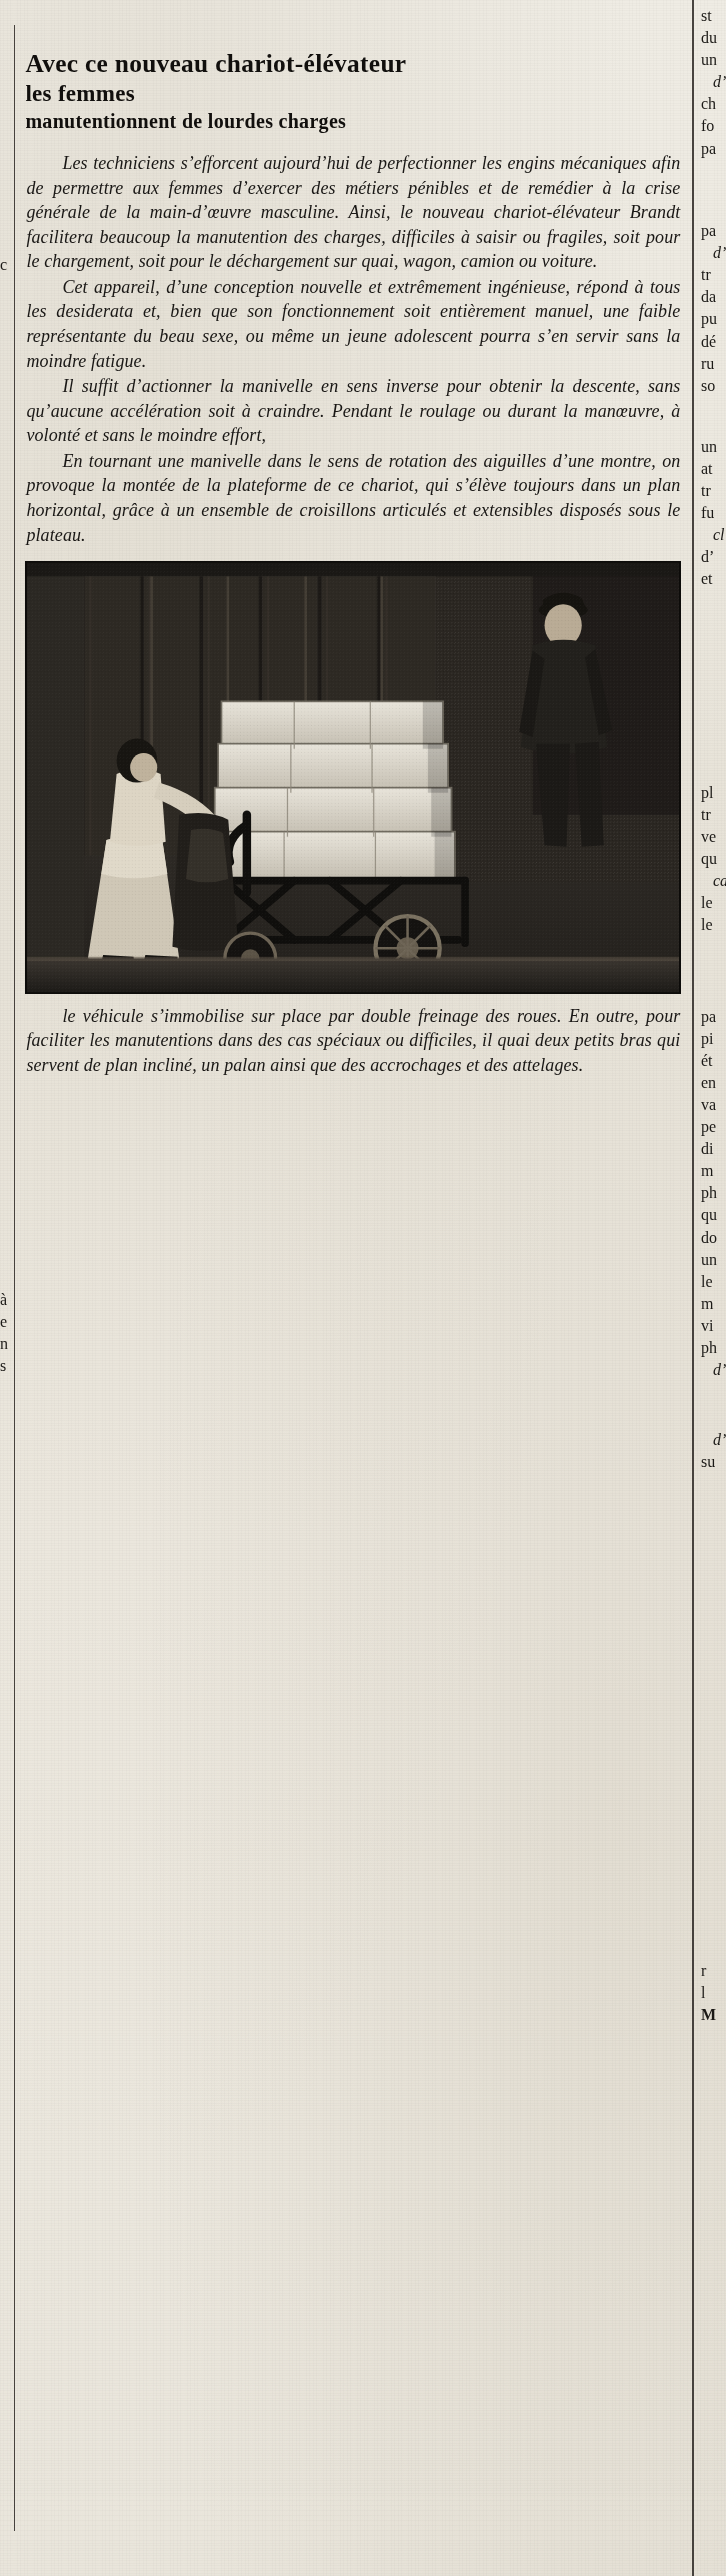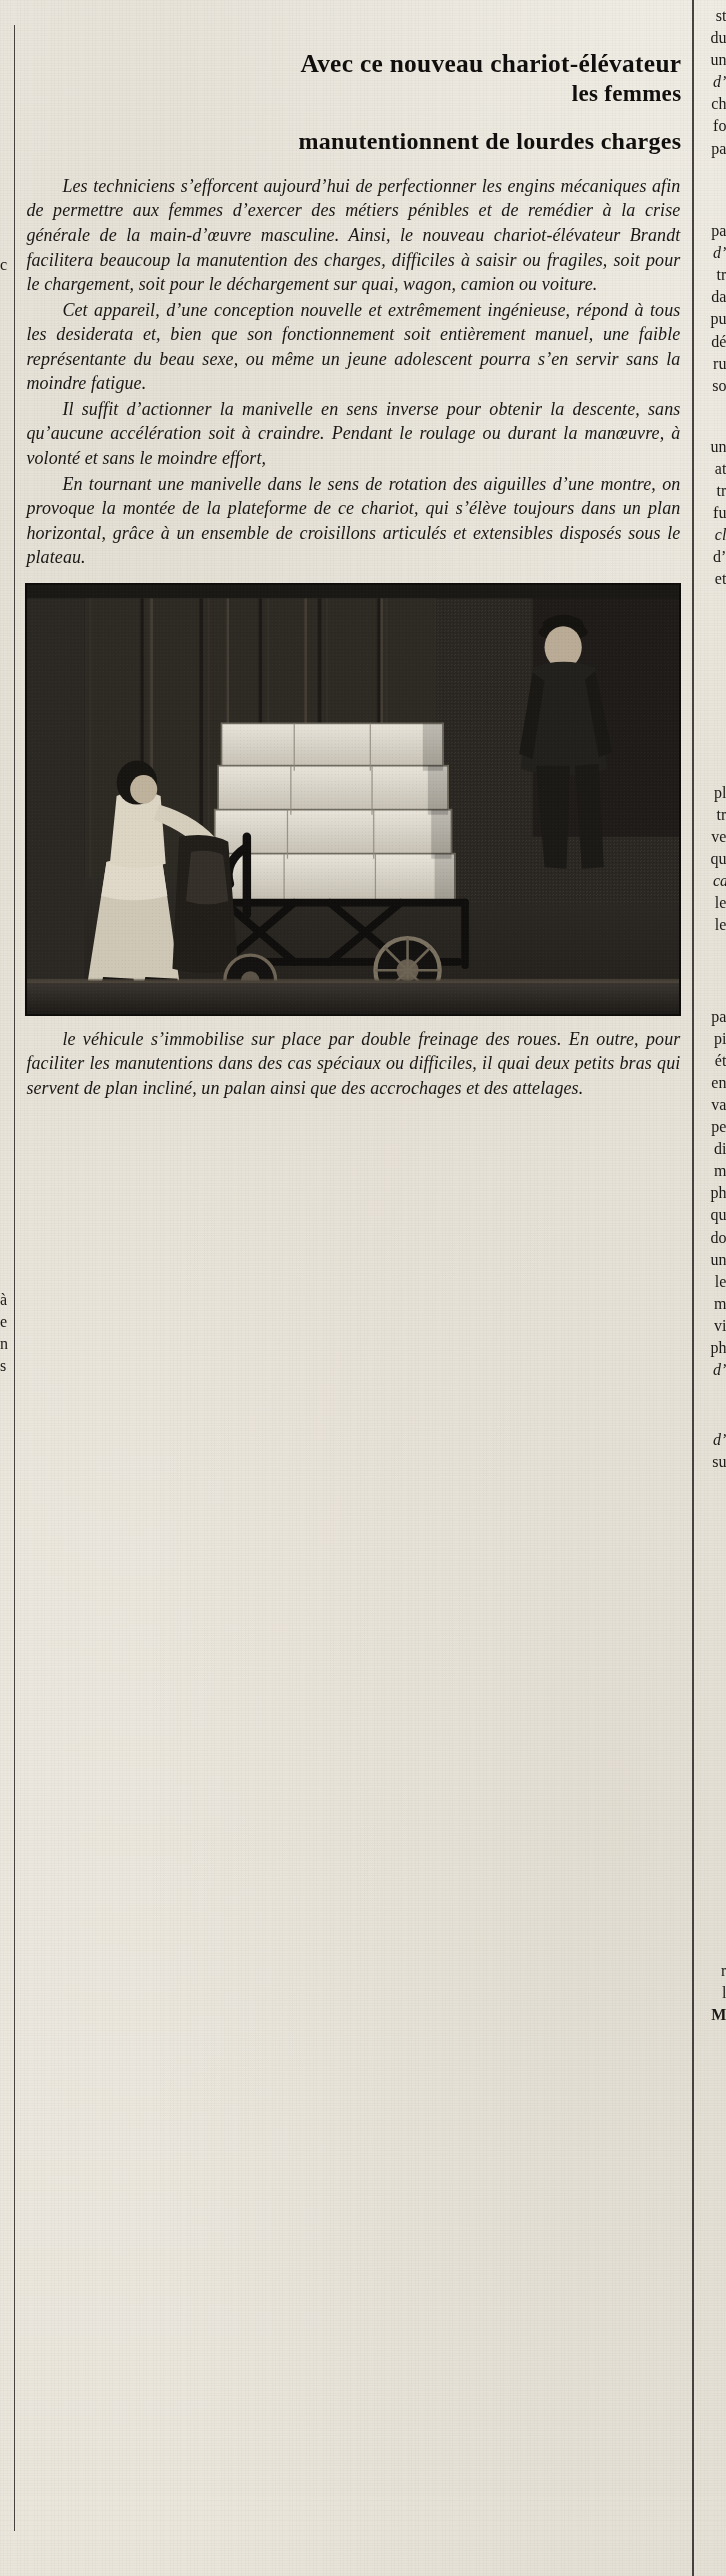--- a/index.html
+++ b/index.html
@@ -46,43 +46,43 @@
 
   
   .article {
     position: absolute;
     left: 25.4px;
     top: 30.5px;
     width: 656px;
   }
 
   .headline {
-    text-align: right;
+    text-align: left;
     font-family: "Liberation Serif", serif;
     font-weight: bold;
     color: #110f0d;
     letter-spacing: 0.3px;
   }
   .headline .l1 {
     font-size: 25.4px;
     line-height: 1.18;
     display: block;
     white-space: nowrap;
   }
   .headline .l2 {
     font-size: 23px;
     line-height: 1.25;
     display: block;
     margin-top: 1.7px;
   }
   .headline .l3 {
-    font-size: 24px;
+    font-size: 20px;
     line-height: 1.2;
     display: block;
-    margin-top: 18px;
+    margin-top: 0;
     white-space: nowrap;
   }
 
   .body-text {
     margin-top: 15.2px;
     font-style: italic;
     font-size: 18px;
     line-height: 1.365;
     text-align: justify;
     color: #191715;
@@ -117,21 +117,21 @@
     position: absolute;
     left: 701px;
     top: 0;
     width: 25.4px;
     font-family: "Liberation Serif", serif;
     font-size: 16px;
     line-height: 1.38;
     color: #1b1916;
     overflow: hidden;
   }
-  .side-col .grp { margin-bottom: 13.5px; text-align: right; }
+  .side-col .grp { margin-bottom: 13.5px; }
   .side-col .ln { white-space: nowrap; overflow: hidden; }
   .side-col .it { font-style: italic; margin-left: 12px; }
   .side-col .bd { font-weight: bold; }
 
   
   .left-sliver {
     position: absolute;
     left: 0;
     top: 0;
     width: 12px;

